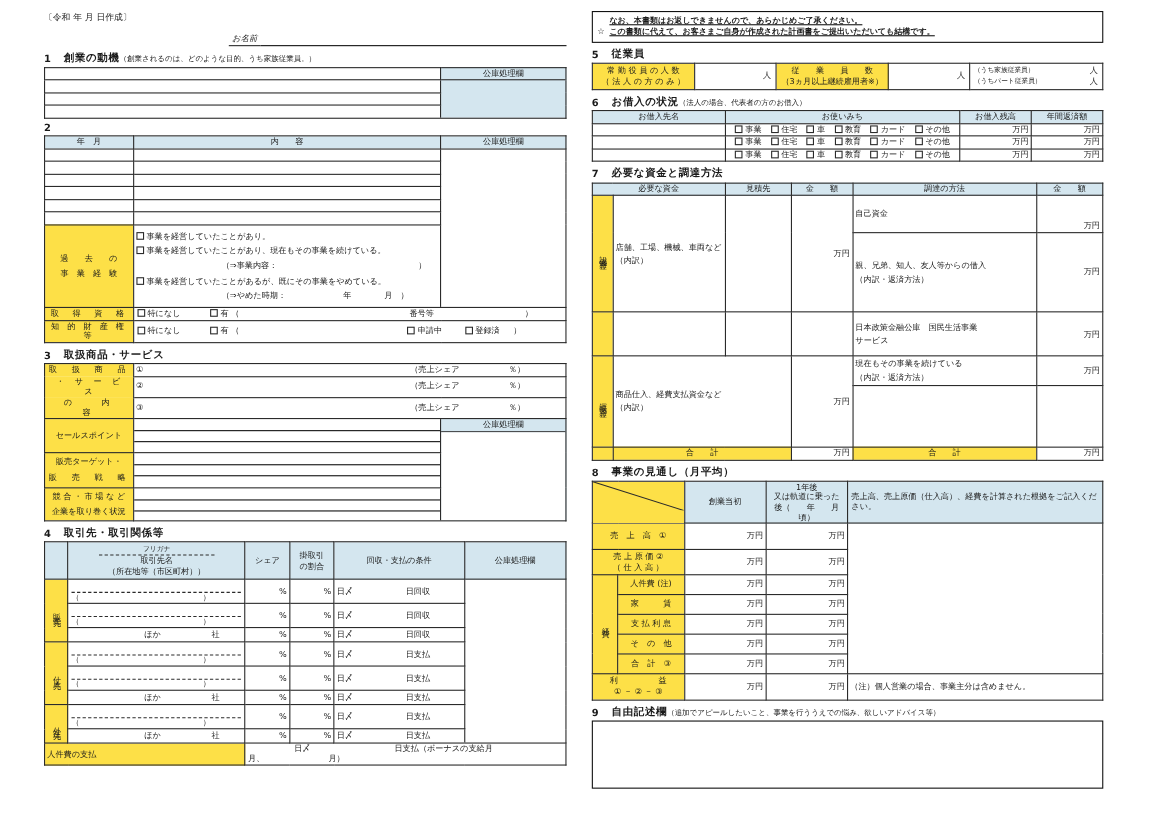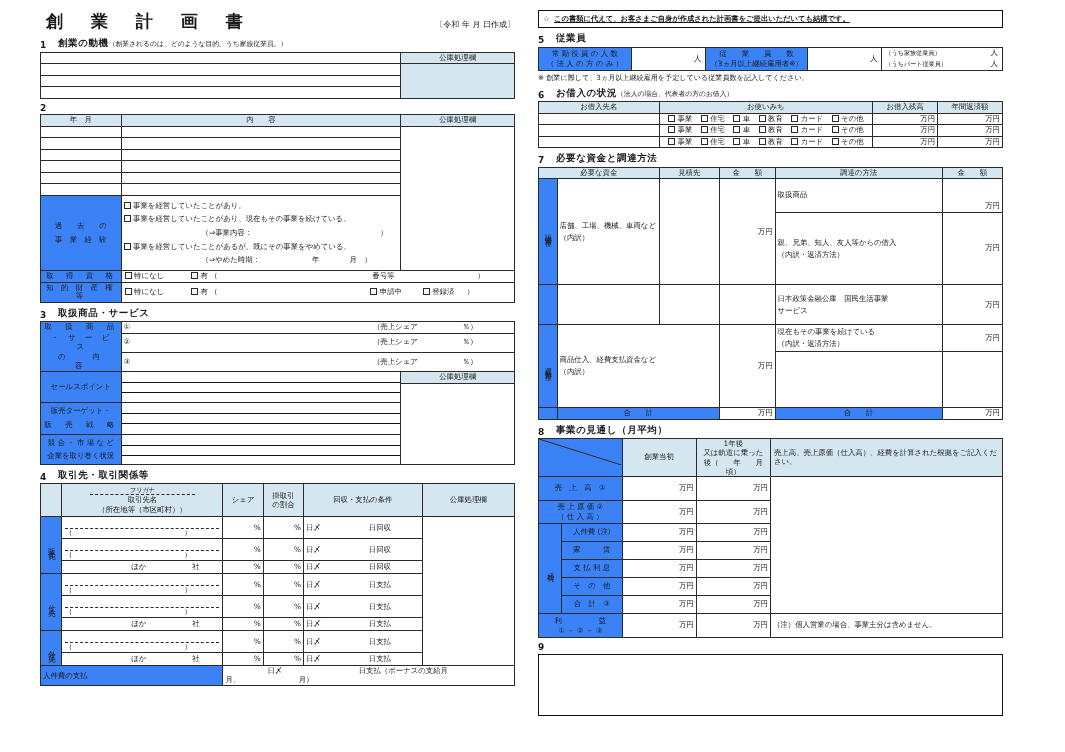--- a/index.html
+++ b/index.html
@@ -24,21 +24,21 @@
     line-height:1.15;
   }
   table.grid td, table.grid th {
     border:1px solid #2b2b2b;
     padding:1px 2px;
     vertical-align:middle;
     font-weight:normal;
     height:11px;
   }
   .hd   { background:#d4e6ef; text-align:center; }
-  .lbl  { background:#3b82f6; }
+  .lbl  { background:#fde047; }
   .c    { text-align:center; }
   .r    { text-align:right; }
   .l    { text-align:left; }
   .vmid { vertical-align:middle; }
   .vtop { vertical-align:top; }
   .dashL { border-left:1px dashed #2b2b2b !important; }
   .noB  { border-bottom:none !important; }
   .noT  { border-top:none !important; }
   .thickT { border-top:1.6px solid #111 !important; }
 
@@ -79,24 +79,27 @@
   .tiny { font-size:6.1px; }
 </style>
 </head>
 <body>
 
 <div class="page">
 
   <div class="col-left">
 
     <div class="titlebar">
-      <div class="doc-title">創 業 計 画 書</div>
       <div class="doc-date">〔令和      年      月      日作成〕</div>
     </div>
 
+    <div class="name-row">
+      <div class="name-lbl">お名前</div>
+      <div class="name-line"></div>
+    </div>
 
     <div class="sec-h">
       <div class="sec-n">1</div>
       <div class="sec-t"><span>創業の動機</span><span class="sec-sub">（創業されるのは、どのような目的、うち家族従業員。）</span></div>
     </div>
     <table class="grid">
       <colgroup>
           <col style="width:76%">
           <col style="width:24%">
         </colgroup>
@@ -401,20 +404,21 @@
           <span style="display:inline-block;width:56px"></span><span>月）</span>
         </td>
       </tr>
     </tbody>
       </table>
   </div>
 
   <div class="col-right">
 
     <div class="notice">
+      <div><span class="sm"></span><span class="em">なお、本書類はお返しできませんので、あらかじめご了承ください。</span></div>
       <div><span class="star sm">☆</span><span class="em">この書類に代えて、お客さまご自身が作成された計画書をご提出いただいても結構です。</span></div>
     </div>
 
     <div class="sec-h">
       <div class="sec-n">5</div>
       <div class="sec-t">従業員</div>
     </div>
     <table class="grid">
       <colgroup>
           <col style="width:20%">
@@ -441,21 +445,20 @@
                 <span>人</span>
           </div>
           <div style="display:flex;justify-content:space-between;padding:1px 4px 1px 3px;">
             <span class="tiny">（うちパート従業員）</span>
                 <span>人</span>
           </div>
         </td>
       </tr>
     </tbody>
       </table>
-    <div class="note">※ 創業に際して、3ヵ月以上継続雇用を予定している従業員数を記入してください。</div>
 
     <div class="sec-h">
       <div class="sec-n">6</div>
       <div class="sec-t"><span>お借入の状況</span><span class="sec-sub">（法人の場合、代表者の方のお借入）</span></div>
     </div>
     <table class="grid">
       <colgroup>
           <col style="width:26%">
           <col style="width:46%">
           <col style="width:14%">
@@ -535,21 +538,21 @@
       <tr>
         <td class="lbl c" rowspan="2">
           <div class="vtxt" style="margin:0 auto;font-size:7.2px">設備資金</div>
         </td>
         <td class="l vtop" rowspan="2" style="height:106px;line-height:1.6">
           <div>店舗、工場、機械、車両など</div>
           <div>（内訳）</div>
         </td>
         <td rowspan="2">&nbsp;</td>
         <td class="r vtop" rowspan="2"><span>万円</span></td>
-        <td class="l vtop" style="height:24px"><span>取扱商品</span></td>
+        <td class="l vtop" style="height:24px"><span>自己資金</span></td>
         <td class="r" style="vertical-align:bottom"><span>万円</span></td>
       </tr>
       <tr>
         <td class="l vtop" style="height:52px;line-height:1.6">
           <div>親、兄弟、知人、友人等からの借入</div>
           <div>（内訳・返済方法）</div>
         </td>
         <td class="r vtop"><span>万円</span></td>
       </tr>
       <tr>
@@ -670,18 +673,19 @@
         </td>
         <td class="r"><span>万円</span></td>
         <td class="r"><span>万円</span></td>
         <td class="l vtop" style="border-top:none">（注）個人営業の場合、事業主分は含めません。</td>
       </tr>
     </tbody>
       </table>
 
     <div class="sec-h">
       <div class="sec-n">9</div>
+      <div class="sec-t"><span>自由記述欄</span><span class="sec-sub">（追加でアピールしたいこと、事業を行ううえでの悩み、欲しいアドバイス等）</span></div>
     </div>
     <div style="border:1.4px solid #111;height:62px"></div>
 
   </div>
 
 </div>
 
 </body></html>

